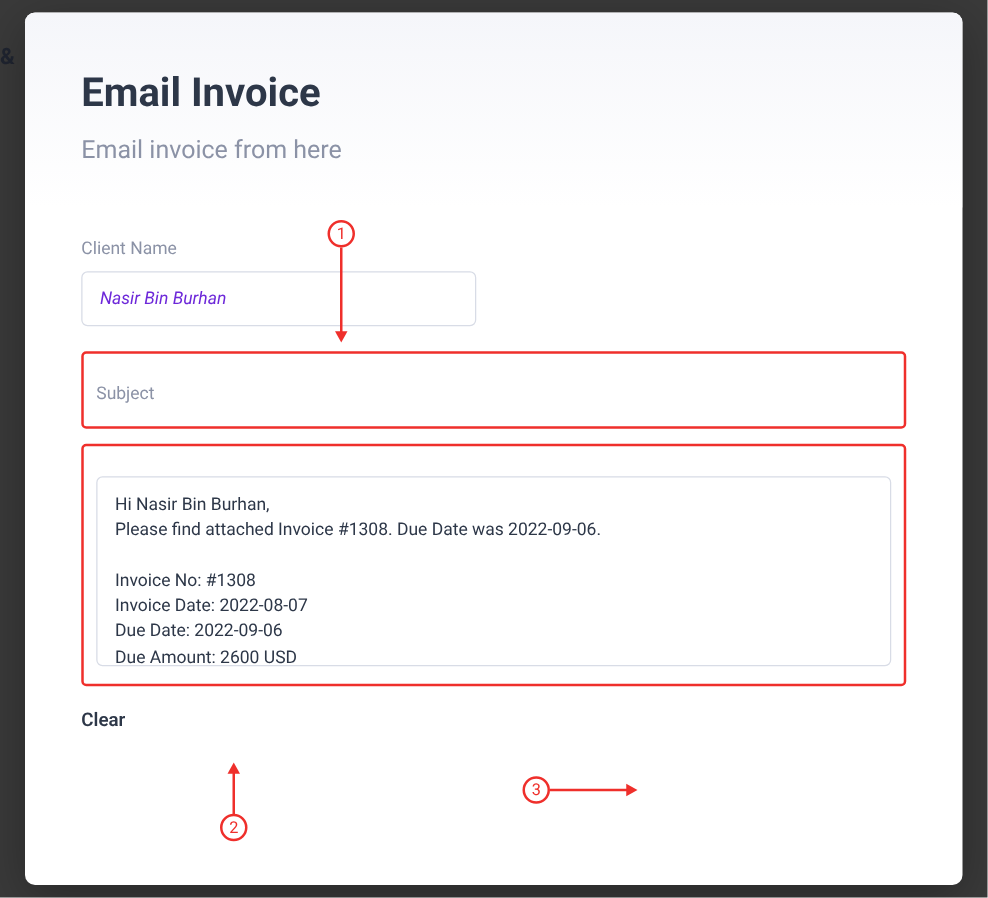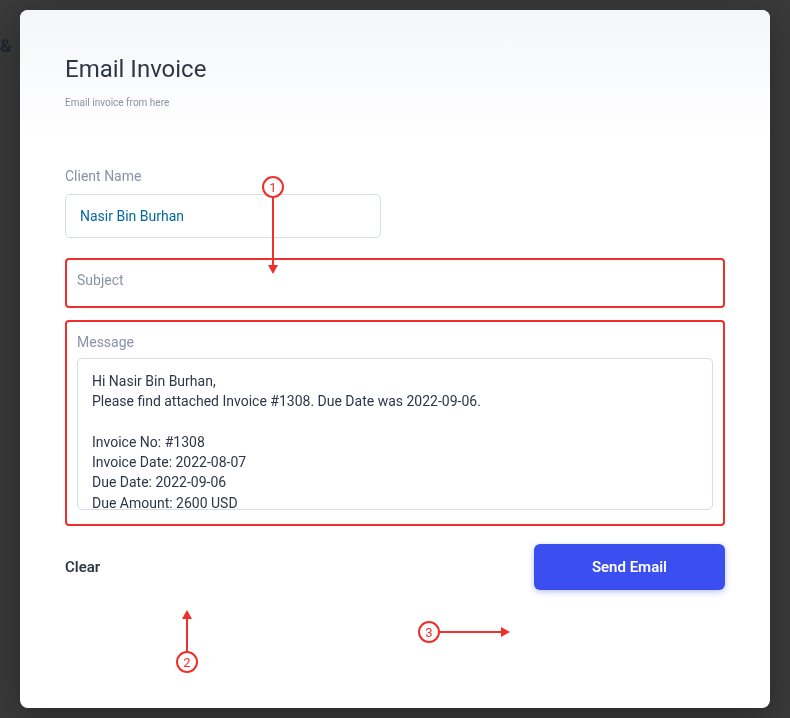--- a/index.html
+++ b/index.html
@@ -20,27 +20,27 @@
       background: #fff;
       border-radius: 8px;
       box-shadow: 0 10px 40px rgba(0,0,0,0.3);
       overflow: hidden;
     }
     .modal-header {
       padding: 45px 45px 35px 45px;
       background: linear-gradient(to bottom, #f5f6fa, #ffffff);
     }
     .modal-title {
-      font-size: 24px;
-      font-weight: 400;
+      font-size: 32px;
+      font-weight: 700;
       color: #2d3748;
       margin-bottom: 14px;
     }
     .modal-subtitle {
-      font-size: 10px;
+      font-size: 20px;
       color: #8b92a6;
     }
     .modal-body {
       padding: 25px 45px 30px 45px;
     }
     .row {
       display: flex;
       gap: 28px;
       margin-bottom: 20px;
       align-items: flex-end;
@@ -54,40 +54,41 @@
       font-size: 14px;
       color: #8b92a6;
       margin-bottom: 10px;
     }
     .input {
       height: 44px;
       border: 1px solid #d8dce6;
       border-radius: 5px;
       padding: 0 14px;
       font-size: 14px;
-      color: #0369a1;
-      background: #fff;
-      font-family: inherit;
+      color: #6d28d9;
+      background: #fff;
+      font-family: inherit;
+      font-style: italic;
     }
     .input-wrap {
       position: relative;
     }
     .input-wrap .input { width: 100%; }
     .pw-icon {
       position: absolute;
       right: 12px;
       top: 50%;
       transform: translateY(-50%);
       color: #6b7280;
       display: flex;
     }
     .highlight-box {
       border: 2px solid #ef2f2b;
       border-radius: 4px;
-      padding: 12px 10px 10px 10px;
+      padding: 24px 10px 10px 10px;
       margin-bottom: 12px;
     }
     .highlight-box .label { margin-bottom: 8px; }
     .textarea {
       width: 100%;
       height: 152px;
       border: 1px solid #d8dce6;
       border-radius: 5px;
       padding: 12px 14px;
       font-size: 14px;
@@ -197,35 +198,33 @@
       </div>
       <div class="field">
       </div>
     </div>
 
     <div class="highlight-box">
       <div class="label">Subject</div>
     </div>
 
     <div class="highlight-box">
-      <div class="label">Message</div>
       <textarea class="textarea" style="">Hi Nasir Bin Burhan,
 Please find attached Invoice #1308. Due Date was 2022-09-06.
 
 Invoice No: #1308
 Invoice Date: 2022-08-07
 Due Date: 2022-09-06
 Due Amount: 2600 USD
 
 Thank you for your business.</textarea>
     </div>
 
     <div class="actions">
       <button class="clear-btn">Clear</button>
-      <button class="send-btn">Send Email</button>
     </div>
   </div>
 </div>
 
 <div class="anno-circle" style="left:262px; top:176px;">1</div>
 <div class="anno-line" style="left:272px; top:198px; width:2px; height:68px;"></div>
 <div class="anno-arrow-down" style="left:268px; top:265px;"></div>
 
 <div class="anno-circle" style="left:176px; top:651px;">2</div>
 <div class="anno-line" style="left:186px; top:618px; width:2px; height:34px;"></div>

